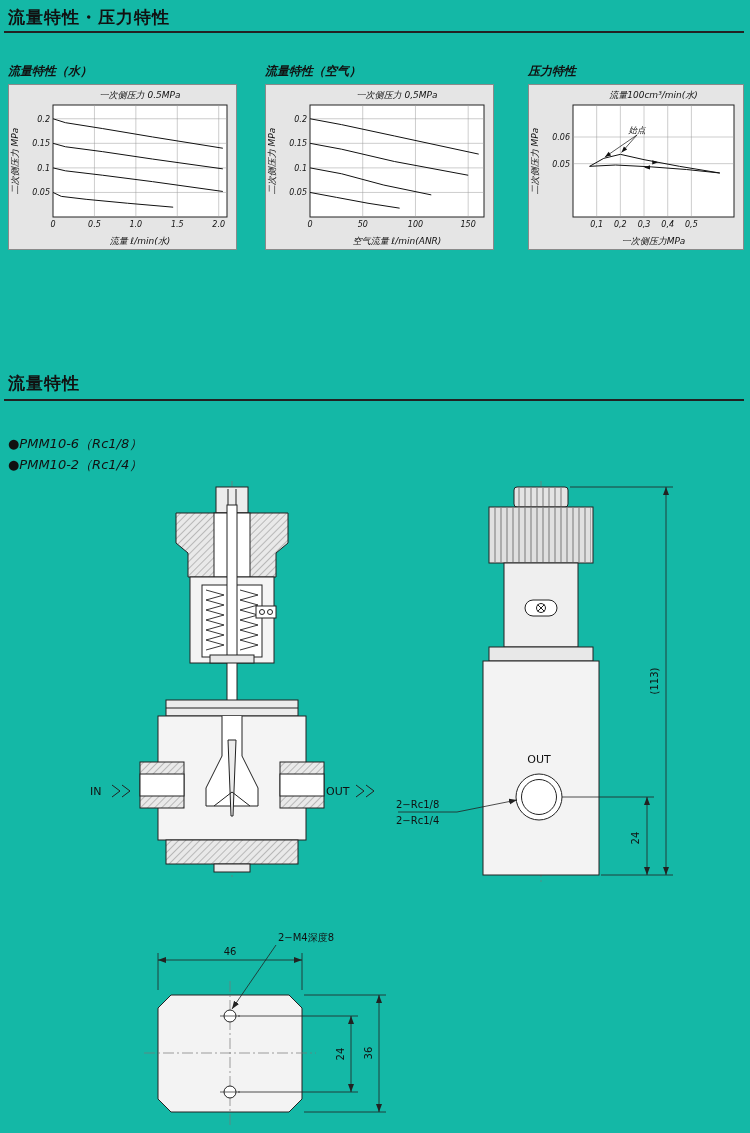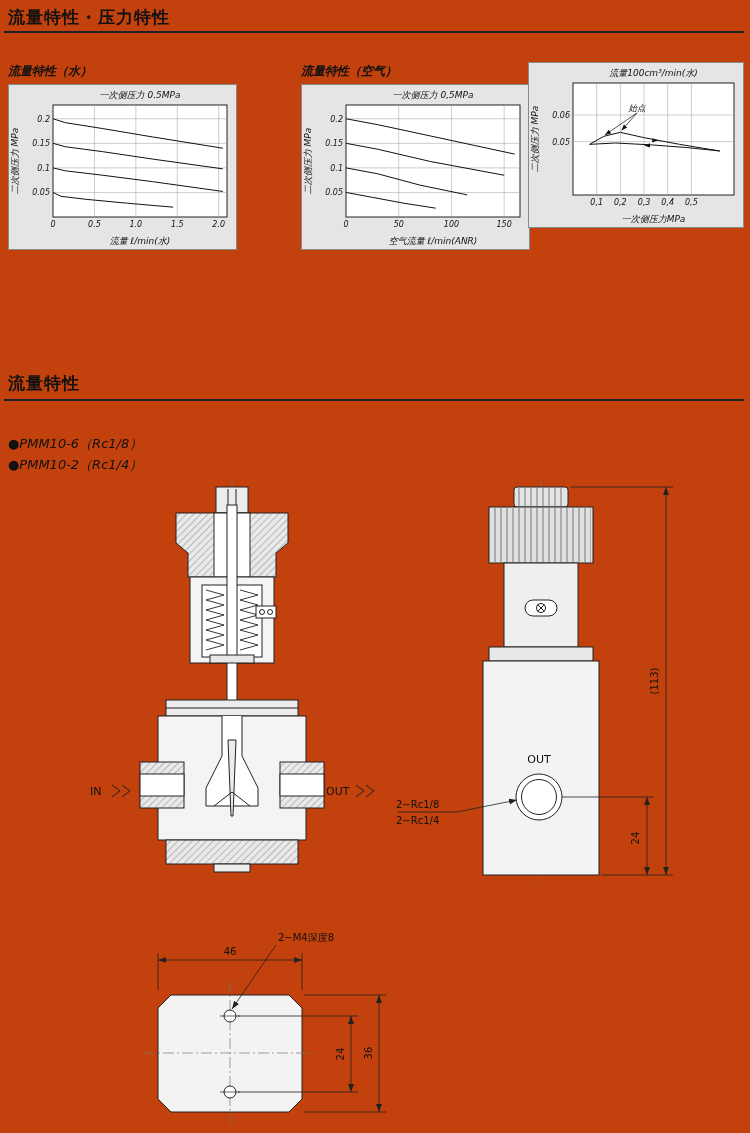--- a/index.html
+++ b/index.html
@@ -1,17 +1,17 @@
 <!DOCTYPE html>
 <html><head>
 <meta charset="utf-8">
 <style>
   html,body{margin:0;padding:0;background:#fff;}
   body{font-family:"DejaVu Sans","Liberation Sans",sans-serif;color:#111;}
-  .page{position:relative;width:750px;height:1133px;background:#c2410c;overflow:hidden;}
+  .page{position:relative;width:750px;height:1133px;background:#14b8a6;overflow:hidden;}
   .section-title{position:absolute;left:8px;font-size:17px;font-weight:bold;letter-spacing:1px;}
   .rule{position:absolute;left:4px;width:740px;height:2px;background:#222;}
   .chart-panel{position:absolute;top:62px;font-style:italic;}
   .chart-label{font-size:12px;font-weight:bold;height:22px;line-height:18px;}
   svg.chart{display:block;background:#e5e5e5;border:1px solid #8a8a8a;}
   .models{position:absolute;left:8px;top:433px;font-size:13px;line-height:21px;}
   .model-item{white-space:nowrap;font-style:italic;}
   svg text{font-family:"DejaVu Sans","Liberation Sans",sans-serif;}
   .drawings{position:absolute;left:0;top:473px;}
 </style>
@@ -46,21 +46,21 @@
         <text x="41" y="36.754385964912274" font-size="8" text-anchor="end" fill="#111">0.2</text>
         <text x="131" y="13" font-size="9" text-anchor="middle" fill="#111">一次侧压力 0.5MPa</text>
         <text x="131" y="159" font-size="9" text-anchor="middle" fill="#111">流量 ℓ/min(水)</text>
         <text x="9" y="76" font-size="9" text-anchor="middle" fill="#111" transform="rotate(-90 9 76)">二次侧压力 MPa</text>
         <polyline points="44,33.754385964912274 56.42857142857143,37.684210526315795 93.71428571428571,43.57894736842107 143.42857142857142,51.92982456140351 213.85714285714283,63.22807017543859" fill="none" stroke="#111" stroke-width="1"></polyline>
         <polyline points="44,58.31578947368422 56.42857142857143,61.75438596491229 93.71428571428571,66.66666666666666 143.42857142857142,74.03508771929825 213.85714285714283,83.85964912280701" fill="none" stroke="#111" stroke-width="1"></polyline>
         <polyline points="44,82.87719298245614 56.42857142857143,85.82456140350877 93.71428571428571,90.24561403508773 143.42857142857142,96.63157894736842 213.85714285714283,106.45614035087719" fill="none" stroke="#111" stroke-width="1"></polyline>
         <polyline points="44,107.43859649122807 52.285714285714285,111.36842105263158 77.14285714285714,114.31578947368422 118.57142857142857,118.24561403508773 164.14285714285714,122.17543859649123" fill="none" stroke="#111" stroke-width="1"></polyline>
       </svg>
   </div>
-  <div class="chart-panel" style="left:265px;width:205px;margin-left:36px;">
+  <div class="chart-panel" style="left:265px;width:205px;">
     <div class="chart-label">流量特性（空气）</div>
     <svg class="chart" width="227" height="164">
         <rect x="44" y="20" width="174" height="112" fill="#fff" stroke="#222" stroke-width="1"></rect>
         <text x="44" y="142" font-size="8" text-anchor="middle" fill="#111">0</text>
         <line x1="96.72727272727272" y1="20" x2="96.72727272727272" y2="132" stroke="#9a9a9a" stroke-width="0.5"></line>
         <text x="96.72727272727272" y="142" font-size="8" text-anchor="middle" fill="#111">50</text>
         <line x1="149.45454545454544" y1="20" x2="149.45454545454544" y2="132" stroke="#9a9a9a" stroke-width="0.5"></line>
         <text x="149.45454545454544" y="142" font-size="8" text-anchor="middle" fill="#111">100</text>
         <line x1="202.1818181818182" y1="20" x2="202.1818181818182" y2="132" stroke="#9a9a9a" stroke-width="0.5"></line>
         <text x="202.1818181818182" y="142" font-size="8" text-anchor="middle" fill="#111">150</text>
@@ -75,20 +75,21 @@
         <text x="131" y="13" font-size="9" text-anchor="middle" fill="#111">一次侧压力 0,5MPa</text>
         <text x="131" y="159" font-size="9" text-anchor="middle" fill="#111">空气流量 ℓ/min(ANR)</text>
         <text x="9" y="76" font-size="9" text-anchor="middle" fill="#111" transform="rotate(-90 9 76)">二次侧压力 MPa</text>
         <polyline points="44,33.754385964912274 75.63636363636364,39.64912280701755 128.36363636363637,50.94736842105263 212.72727272727272,69.12280701754386" fill="none" stroke="#111" stroke-width="1"></polyline>
         <polyline points="44,58.31578947368422 75.63636363636364,64.21052631578948 128.36363636363637,76.49122807017544 202.1818181818182,90.24561403508773" fill="none" stroke="#111" stroke-width="1"></polyline>
         <polyline points="44,82.87719298245614 75.63636363636364,88.7719298245614 117.81818181818183,100.0701754385965 165.27272727272728,109.89473684210526" fill="none" stroke="#111" stroke-width="1"></polyline>
         <polyline points="44,107.43859649122807 70.36363636363636,112.35087719298247 102,118.24561403508773 133.63636363636363,123.15789473684211" fill="none" stroke="#111" stroke-width="1"></polyline>
       </svg>
   </div>
   <div class="chart-panel" style="left:528px;width:214px;">
+    <div class="chart-label">压力特性</div>
     <svg class="chart" width="214" height="164">
         <rect x="44" y="20" width="161" height="112" fill="#fff" stroke="#222" stroke-width="1"></rect>
         <line x1="67.67647058823529" y1="20" x2="67.67647058823529" y2="132" stroke="#9a9a9a" stroke-width="0.5"></line>
         <text x="67.67647058823529" y="142" font-size="8" text-anchor="middle" fill="#111">0,1</text>
         <line x1="91.35294117647058" y1="20" x2="91.35294117647058" y2="132" stroke="#9a9a9a" stroke-width="0.5"></line>
         <text x="91.35294117647058" y="142" font-size="8" text-anchor="middle" fill="#111">0,2</text>
         <line x1="115.02941176470587" y1="20" x2="115.02941176470587" y2="132" stroke="#9a9a9a" stroke-width="0.5"></line>
         <text x="115.02941176470587" y="142" font-size="8" text-anchor="middle" fill="#111">0,3</text>
         <line x1="138.70588235294116" y1="20" x2="138.70588235294116" y2="132" stroke="#9a9a9a" stroke-width="0.5"></line>
         <text x="138.70588235294116" y="142" font-size="8" text-anchor="middle" fill="#111">0,4</text>

